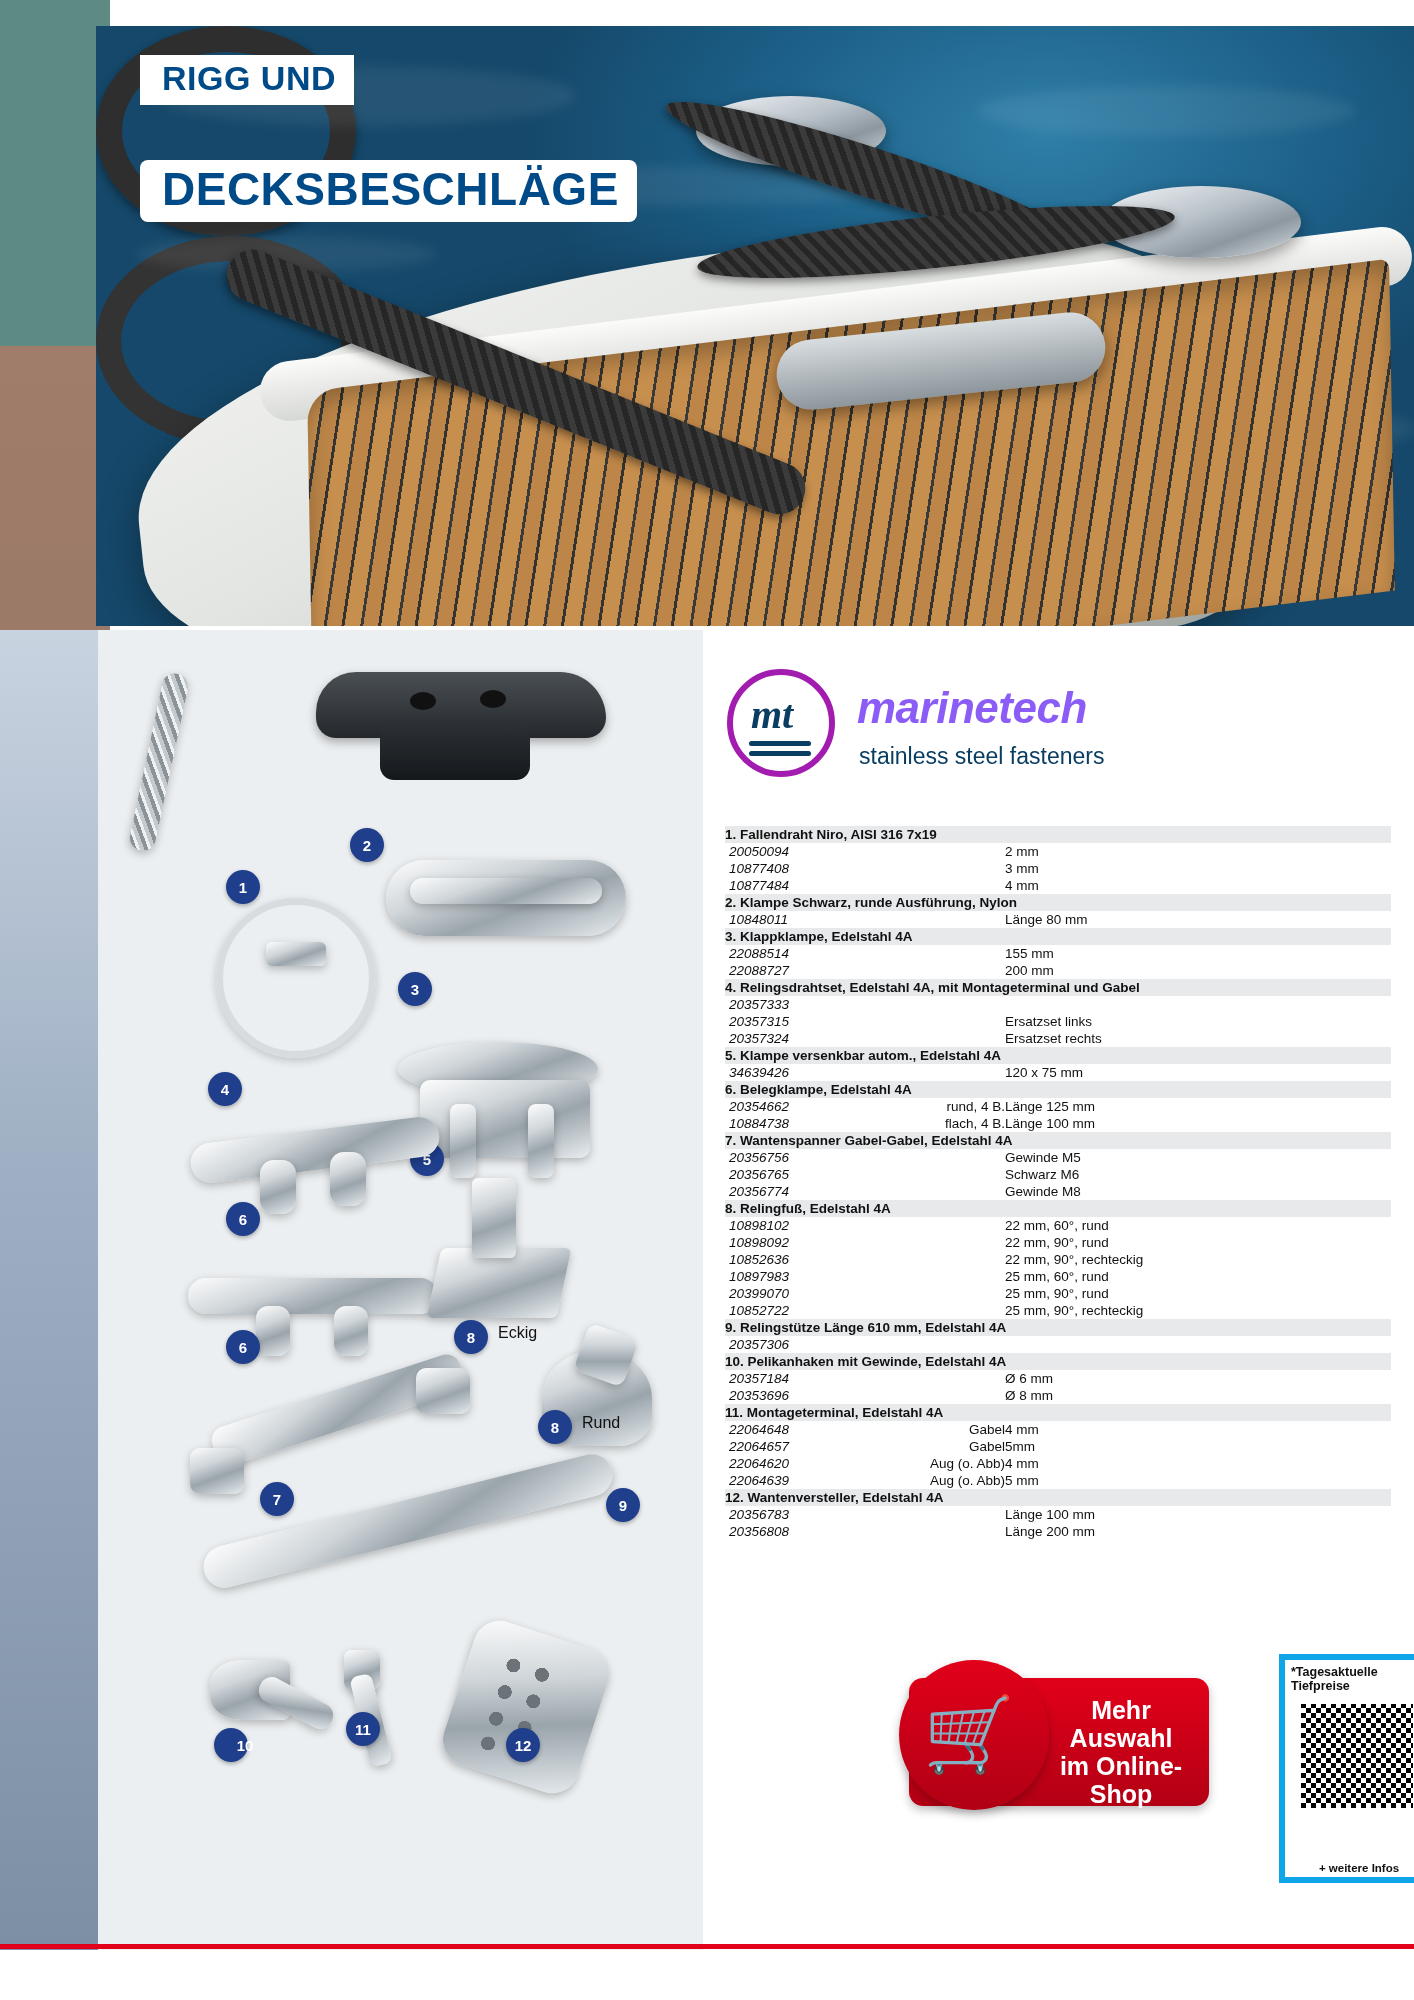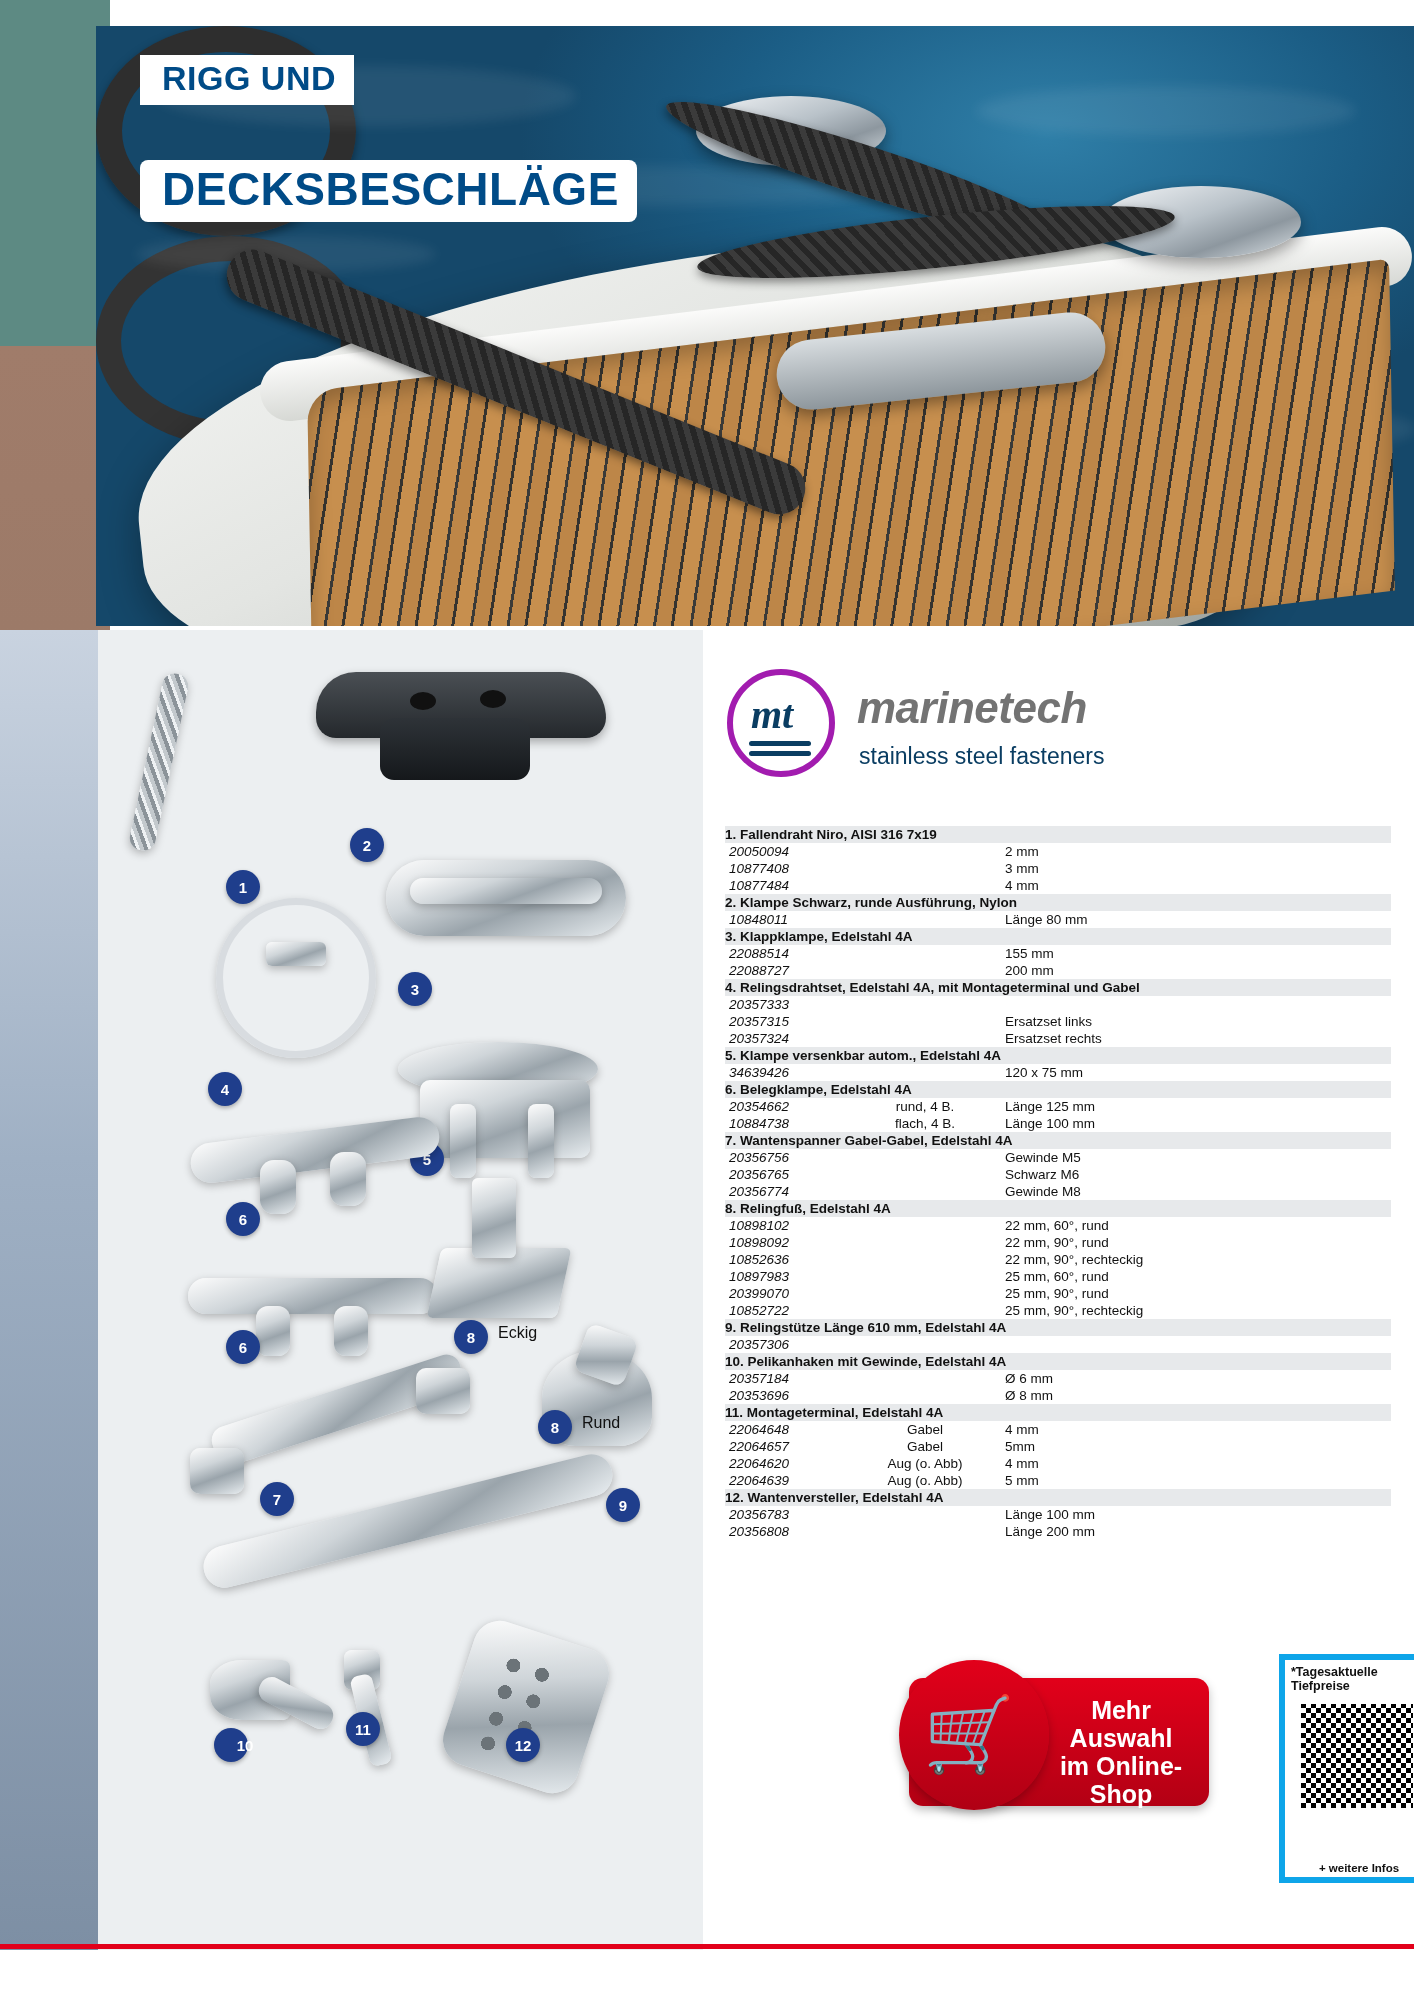--- a/index.html
+++ b/index.html
@@ -141,40 +141,40 @@
   }
   #logo-waves {
     position:absolute; left:16px; top:66px; width:62px; height:26px;
   }
   #logo-waves div {
     height:5px; margin-bottom:5px; background:#0a3d62;
     border-radius:4px;
   }
   #logo-word {
     position:absolute; left:130px; top:18px;
-    font-size:44px; font-style:italic; font-weight:bold; color:#737373;
+    font-size:44px; font-style:italic; font-weight:bold; color:#8b5cf6;
     letter-spacing:-0.5px;
   }
   #logo-sub {
     position:absolute; left:132px; top:78px;
     font-size:23px; color:#0a3d62;
   }
 
   
   #ptable {
     position:absolute; left:22px; top:196px; width:666px;
     font-size:13.5px; color:#111;
     border-collapse:collapse;
   }
   #ptable td { padding:1px 0; vertical-align:top; }
   .grp td {
     background:#e7e9eb; font-weight:bold; font-size:13.5px; padding:2.5px 4px;
   }
   .art { font-style:italic; width:120px; padding-left:4px !important; }
-  .mid { width:160px; text-align:center; }
+  .mid { width:160px; text-align:right; }
   .desc { padding-left:8px; }
 
   
   #shop-badge {
     position:absolute; left:206px; top:1030px; width:300px; height:160px;
   }
   #shop-badge-bg {
     position:absolute; left:0; top:18px; width:300px; height:128px;
     background:linear-gradient(180deg,#e2001a 0%, #b30014 100%);
     border-radius:14px;

